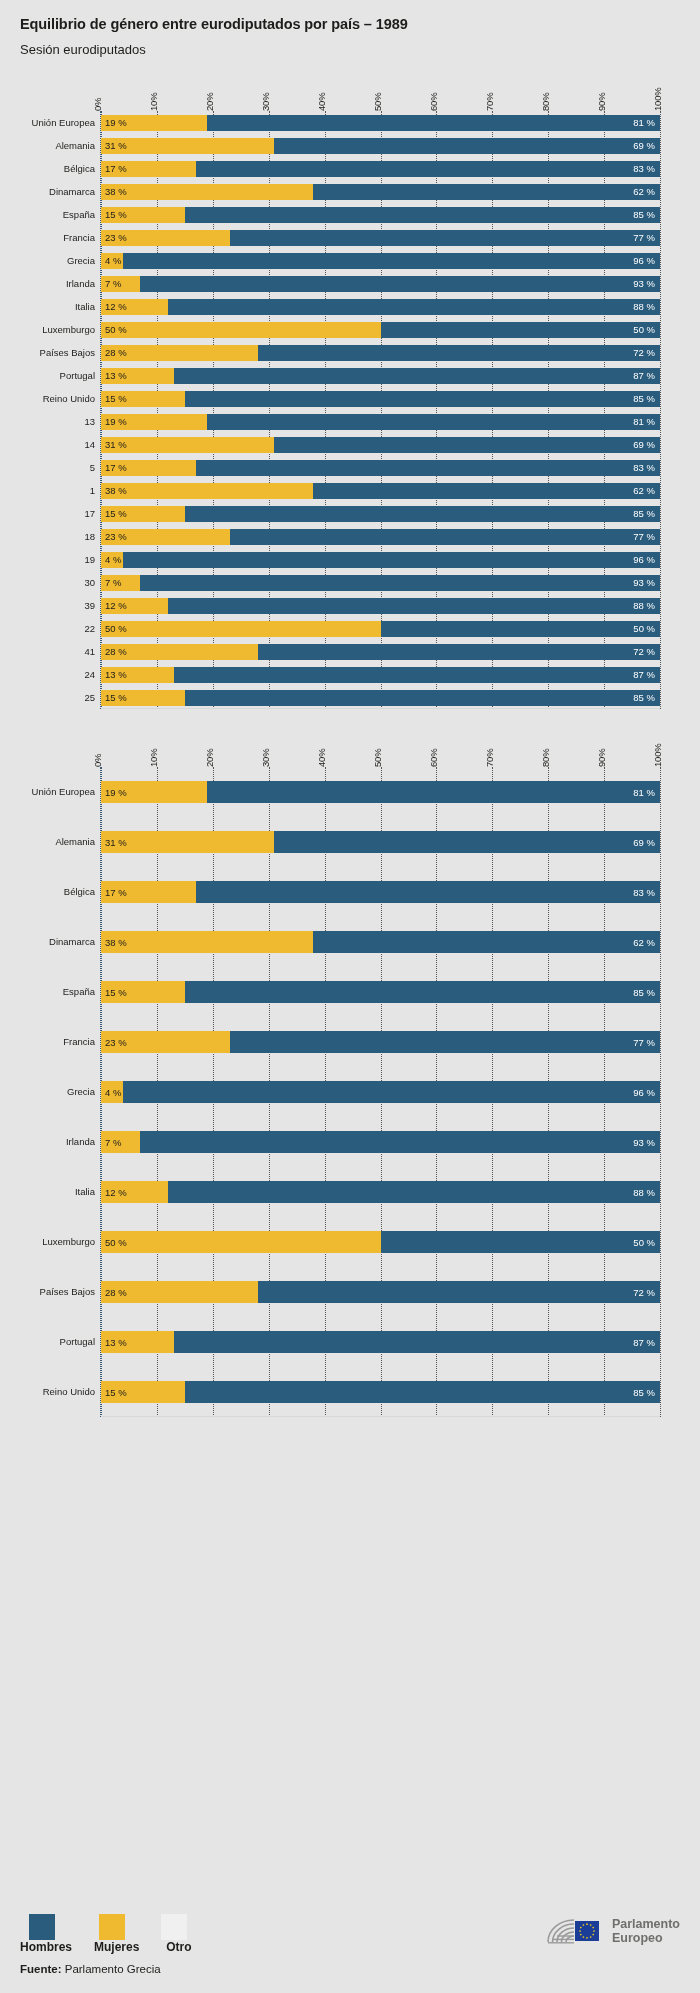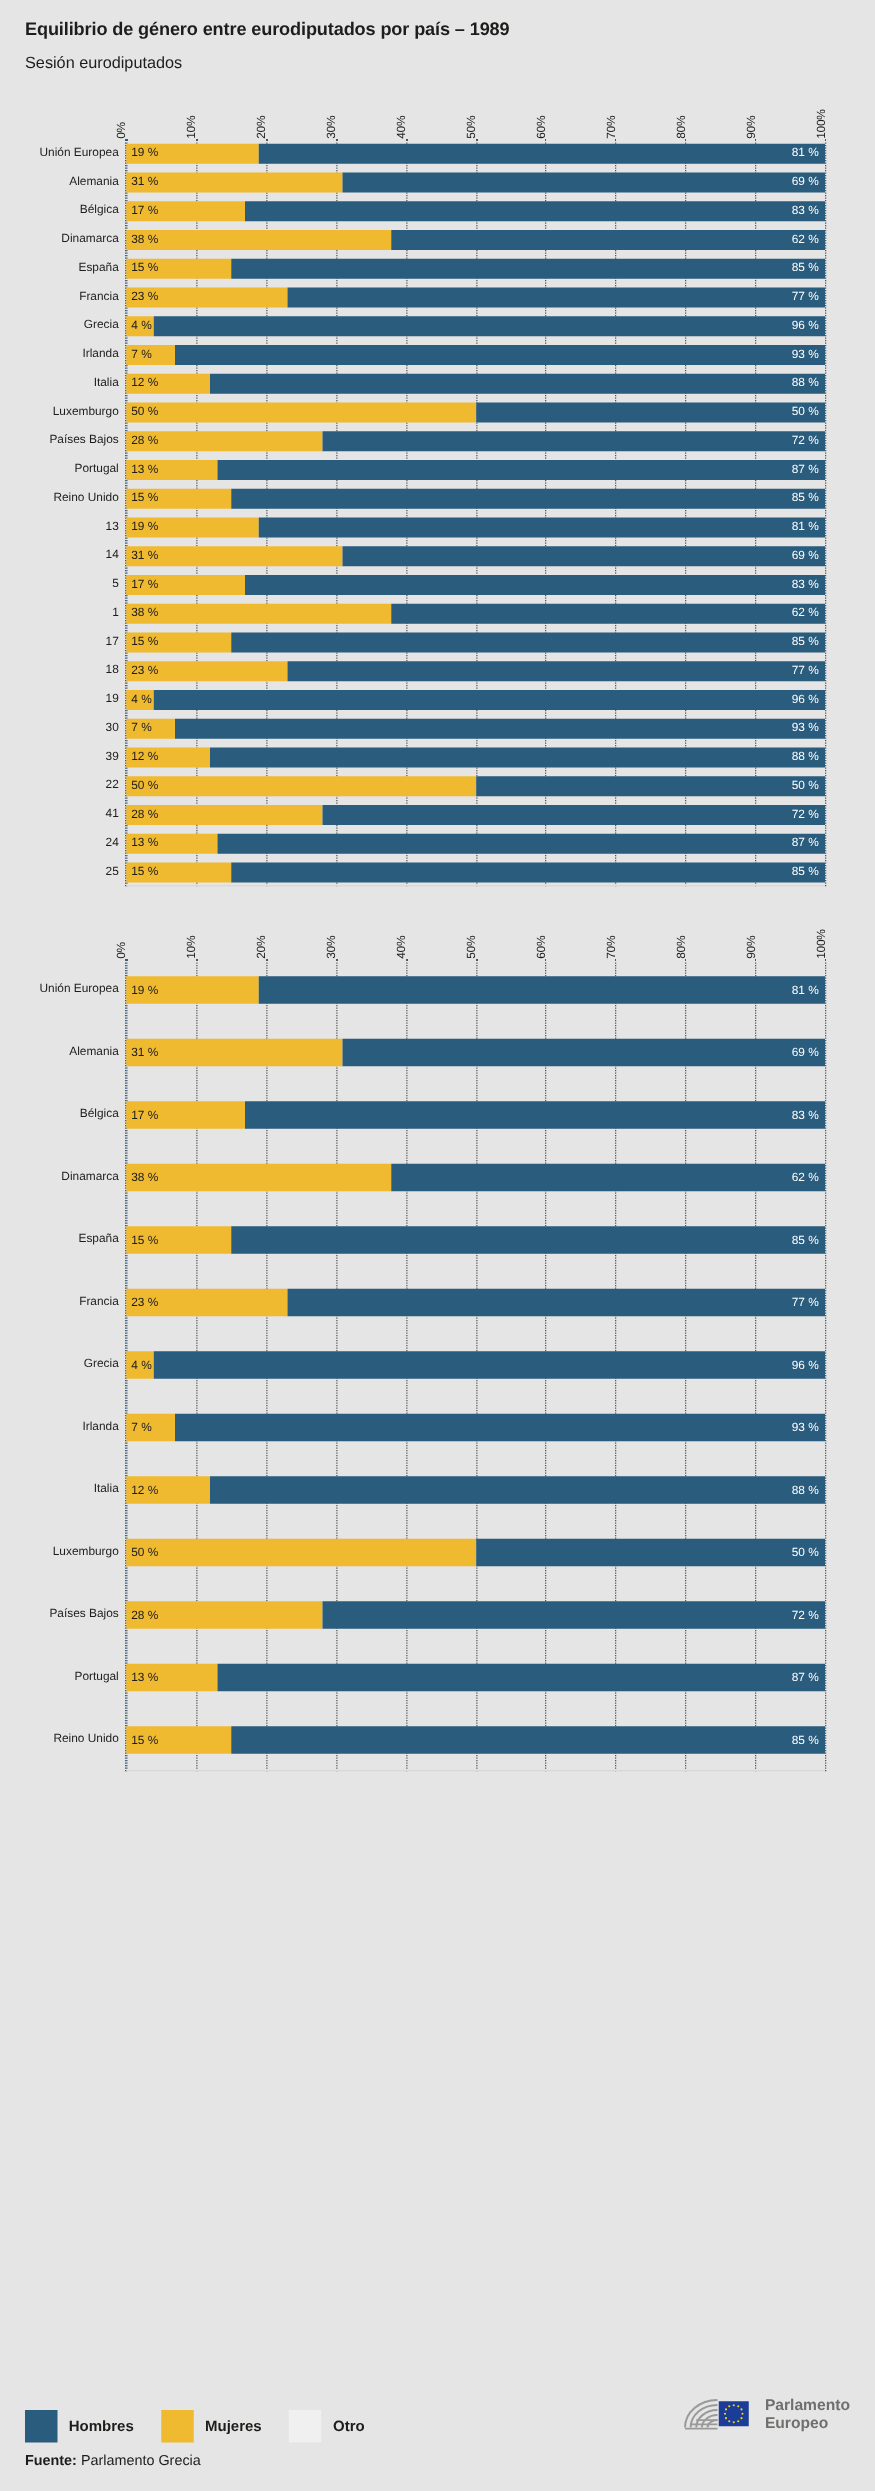--- a/index.html
+++ b/index.html
@@ -140,20 +140,21 @@
   .legend {
     display: flex;
     align-items: center;
     gap: 0;
     margin-bottom: 9px;
   }
   .legend-item {
     display: flex;
     align-items: center;
     margin-right: 22px;
+    flex-direction: column;
   }
   .legend-swatch {
     width: 26px; height: 26px;
     display: inline-block;
     margin-right: 9px;
   }
   .legend-label {
     font-size: 12px;
     font-weight: bold;
     color: #1d1d1b;

